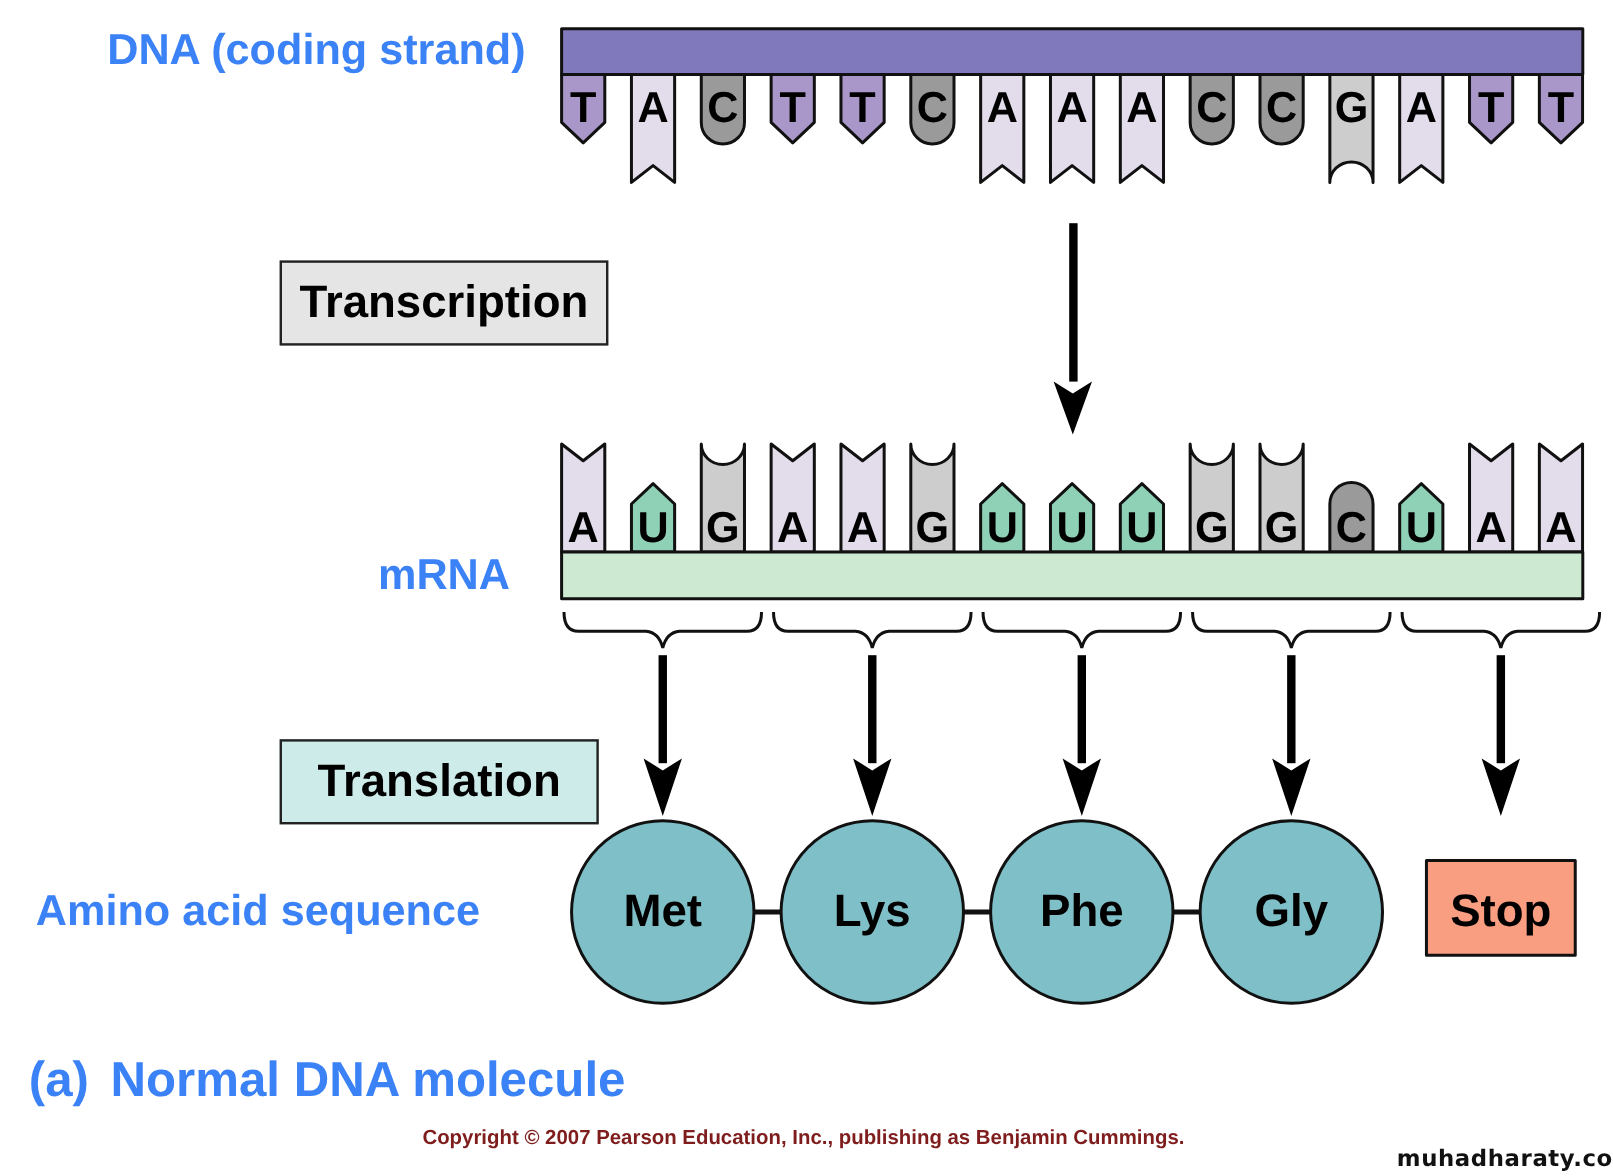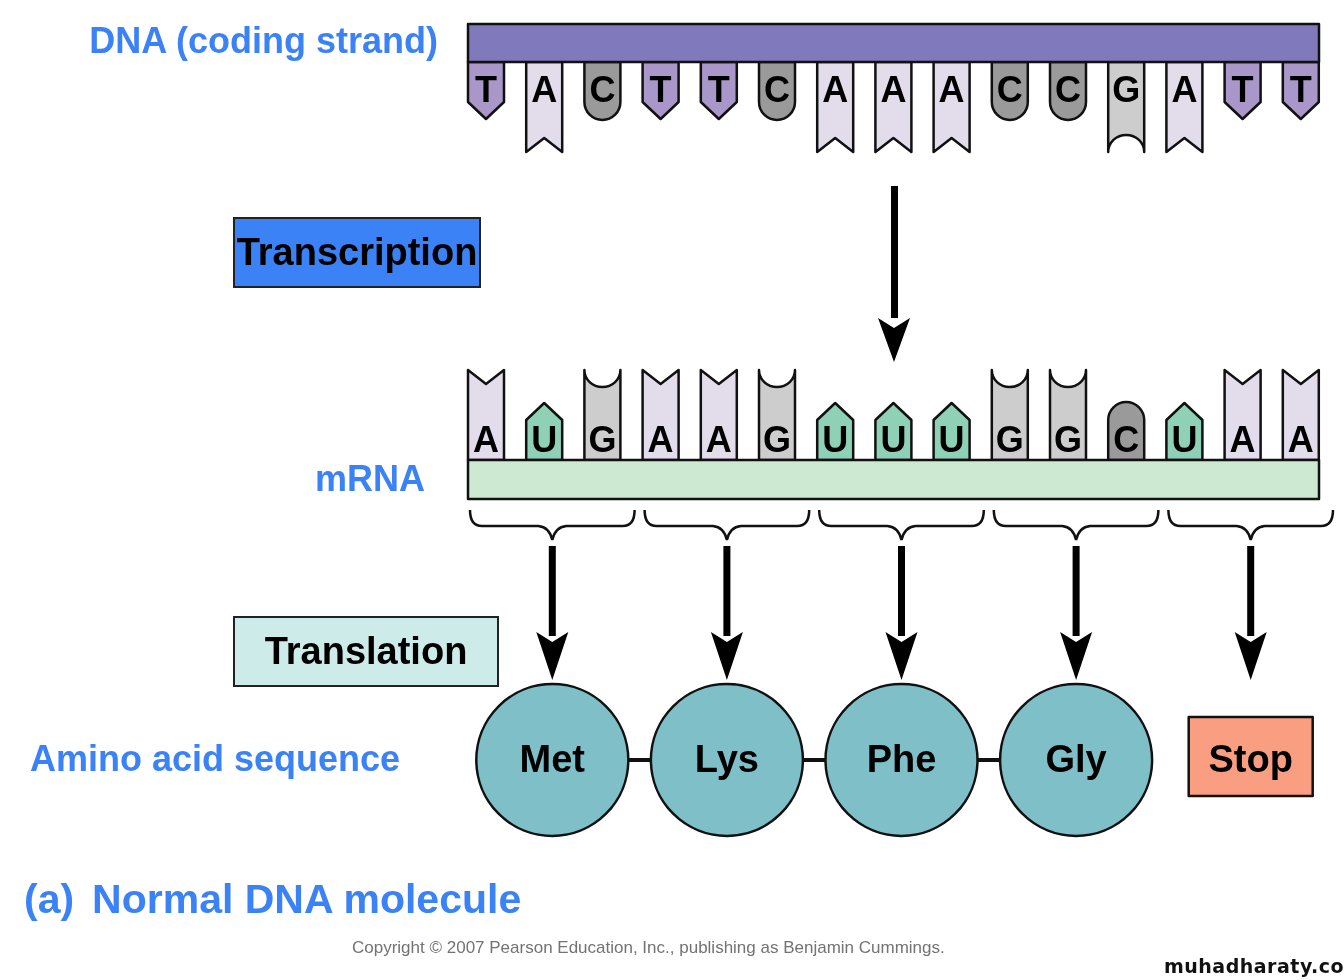--- a/index.html
+++ b/index.html
@@ -4,21 +4,21 @@
   <style>
     html, body { margin: 0; padding: 0; background: #ffffff; }
     body { width: 1344px; height: 980px; position: relative; overflow: hidden;
            font-family: "Liberation Sans", sans-serif; }
     #diagram { position: absolute; left: 0; top: 0; }
     .lbl { position: absolute; font-weight: bold; color: #3b82f6; white-space: nowrap; }
     .row-label { font-size: 36px; text-align: right; }
     .boxlabel { position: absolute; border: 2px solid #222; font-weight: bold; font-size: 38px;
                 display: flex; align-items: center; justify-content: center; box-sizing: border-box; }
     .caption { font-size: 41px; }
-    .copyright { position: absolute; font-size: 17px; color: #737373; }
+    .copyright { position: absolute; font-size: 17px; color: #7f1d1d; font-weight: bold; }
     .watermark { position: absolute; font-size: 19px; font-weight: bold; color: #111;
                  font-family: "DejaVu Sans", sans-serif; letter-spacing: 0.5px; }
     svg text { font-family: "Liberation Sans", sans-serif; font-weight: bold; }
   </style>
 </head>
 <body>
 
 <svg id="diagram" width="1344" height="980" xmlns="http://www.w3.org/2000/svg">
   <g id="dna-group">
       <g>
@@ -201,21 +201,21 @@
         <rect x="1188.7" y="717" width="124" height="79" fill="#f99e81" stroke="#111" stroke-width="2.5" stroke-linejoin="round"></rect>
         <text x="1250.7" y="772" text-anchor="middle" font-size="38" fill="#000">Stop</text>
       </g>
     </g>
 </svg>
 
 <div class="lbl row-label" style="right:906px; top:20px;">DNA (coding strand)</div>
 <div class="lbl row-label" style="right:919px; top:458px;">mRNA</div>
 <div class="lbl row-label" style="right:944px; top:738px;">Amino acid sequence</div>
 
-<div class="boxlabel" id="tx-box" style="left: 233px; top: 217px; width: 248px; height: 71px; background: #3b82f6;">
+<div class="boxlabel" id="tx-box" style="left: 233px; top: 217px; width: 274px; height: 71px; background: #e5e5e5;">
   <span>Transcription</span>
 </div>
 <div class="boxlabel" id="tl-box" style="left: 233px; top: 576px; width: 266px; height: 71px; background: rgb(205, 235, 233); margin-top: 40px;">
   <span>Translation</span>
 </div>
 
 <div class="lbl caption" style="left:24px; top:876px;">
   <span style="margin-right:18px;">(a)</span><span>Normal DNA molecule</span>
 </div>
 <div class="copyright" style="left:352px; top:938px;">Copyright © 2007 Pearson Education, Inc., publishing as Benjamin Cummings.</div>

